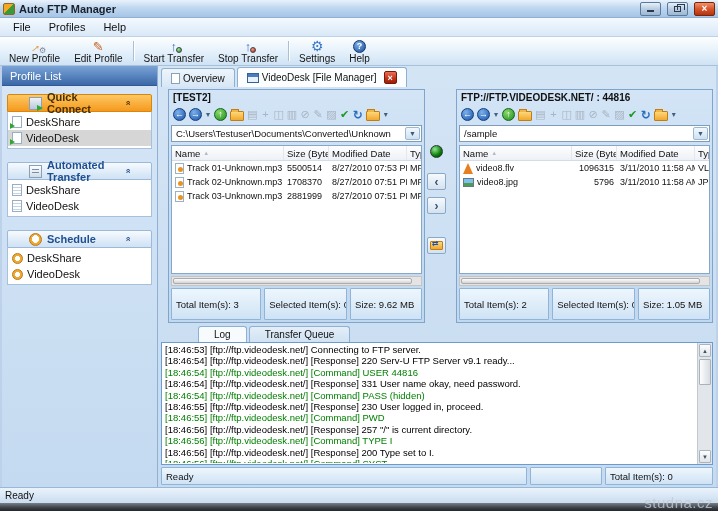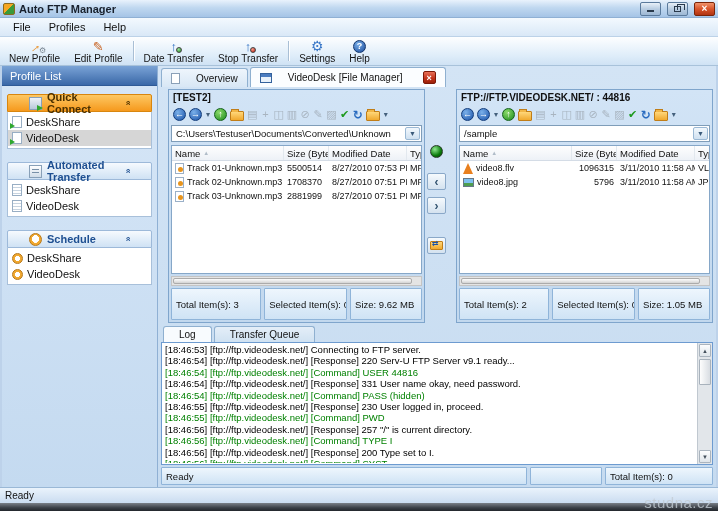--- a/index.html
+++ b/index.html
@@ -70,21 +70,21 @@
     background:repeating-linear-gradient(#7890a8 0 1px,transparent 1px 3px); }
   .gi-sc { border-radius:50%; background:radial-gradient(circle at 50% 45%,#fff 45%,#f0a830 46%); border:1px solid #b87818; }
   .si { width:10px; height:12px; background:#fff; border:1px solid #98aec4; position:relative; flex:none; }
   .si-qc::after { content:""; position:absolute; left:-3px; bottom:-2px; border-left:5px solid #2fa82f; border-top:3px solid transparent; border-bottom:3px solid transparent; }
   .si-at { background:repeating-linear-gradient(#fff 0 2px,#c8d4e0 2px 3px); }
   .si-sc { border-radius:50%; width:11px; height:11px; background:radial-gradient(circle at 50% 50%,#fff 40%,#f0a830 41%); border:1px solid #b87818; }
 
   
   .content { flex:1; display:flex; flex-direction:column; min-width:0; background:linear-gradient(#d3e4f5,#c6dbf0); }
   .tabstrip { height:21px; flex:none; display:flex; align-items:flex-end; padding-left:3px; gap:2px; }
-  .tab { height:19px; display:flex; align-items:center; gap:16px; padding:0 9px; border:1px solid #8fb0d0; border-bottom:none;
+  .tab { height:19px; display:flex; align-items:center; gap:3px; padding:0 9px; border:1px solid #8fb0d0; border-bottom:none;
     border-radius:3px 3px 0 0; background:linear-gradient(#eef5fc,#d8e7f5); font-size:10px; }
   .tab.active { background:#fbfdff; height:20px; }
   .ti-page { width:9px; height:11px; background:#fff; border:1px solid #8aa0b8; flex:none; }
   .ti-win { width:12px; height:10px; border:1px solid #33619c; background:#e8f1fa; position:relative; flex:none; }
   .ti-win::before { content:""; position:absolute; left:0; right:0; top:0; height:3px; background:#4a7cc0; }
   .tab-close { width:13px; height:13px; border-radius:2px; background:linear-gradient(#e87058,#c03018 60%,#9a2008); border:1px solid #7a1808;
     color:#fff; font-size:9px; font-weight:700; display:flex; align-items:center; justify-content:center; margin-left:4px; }
 
   
   .panels { height:238px; flex:none; display:flex; padding:2px 3px 2px 2px; }
@@ -137,21 +137,21 @@
   .tbtn { width:19px; height:17px; background:linear-gradient(#f6fafd,#d4e2ef); border:1px solid #8aa8c8; border-radius:2px;
     color:#33536f; font-weight:700; font-size:12px; line-height:1; display:flex; align-items:center; justify-content:center; }
   .tbtn.sync { margin-top:16px; }
   .mini-folder { width:13px; height:9px; background:linear-gradient(#ffd77a,#f0a92e); border:1px solid #c07d18; border-radius:1px; position:relative; }
   .mini-folder::after { content:"⇄"; position:absolute; left:1px; top:-2px; font-size:8px; color:#1a52a8; font-weight:700; }
 
   
   .bottom-tabs { height:17px; flex:none; display:flex; align-items:flex-end; padding-left:5px; gap:2px; }
   .btab { height:16px; padding:0 15px; display:flex; align-items:center; font-size:10px; border:1px solid #8fb0d0; border-bottom:none;
     border-radius:3px 3px 0 0; background:linear-gradient(#e4eef8,#d0e2f2); }
-  .btab.active { background:#f8fbfe; }
+  .btab.active { background:#f8fbfe;margin-left:35px; }
   .logwrap { flex:1; min-height:0; margin:0 3px; border:1px solid #6d9bd0; background:#fff; position:relative; overflow:hidden; }
   .logscroll { position:absolute; inset:1px 16px 1px 3px; overflow:hidden; font-size:9.5px; line-height:11.4px; white-space:nowrap; }
   .logline { color:#000; }
   .logline.cmd { color:#008000; }
   .vscroll { position:absolute; top:0; right:0; bottom:0; width:15px; background:#e2e6ea; border-left:1px solid #c0c8d0; }
   .varr { height:13px; margin:1px; display:flex; align-items:center; justify-content:center; font-size:6px; color:#44505c;
     background:linear-gradient(#fcfdfe,#dfe5ea); border:1px solid #aab4be; border-radius:1px; }
   .varr.dn { position:absolute; bottom:0; left:0; right:0; }
   .vthumb { position:absolute; top:16px; left:1px; right:1px; height:26px; background:linear-gradient(90deg,#fdfdfd,#d8dde2);
     border:1px solid #a8b2bc; border-radius:1px; }
@@ -204,21 +204,21 @@
       <span class="tb-ico">
           <span class="i-pencil">✎</span>
         </span>
       <span>Edit Profile</span>
     </div>
     <div class="tb-sep"></div>
     <div class="tb-btn">
       <span class="tb-ico">
           <span class="i-up-arrow">↑<span class="dot-green"></span></span>
         </span>
-      <span>Date Transfer</span>
+      <span>Start Transfer</span>
     </div>
     <div class="tb-btn">
       <span class="tb-ico">
           <span class="i-up-arrow">↑<span class="dot-red"></span></span>
         </span>
       <span>Stop Transfer</span>
     </div>
     <div class="tb-sep"></div>
     <div class="tb-btn">
       <span class="tb-ico">

